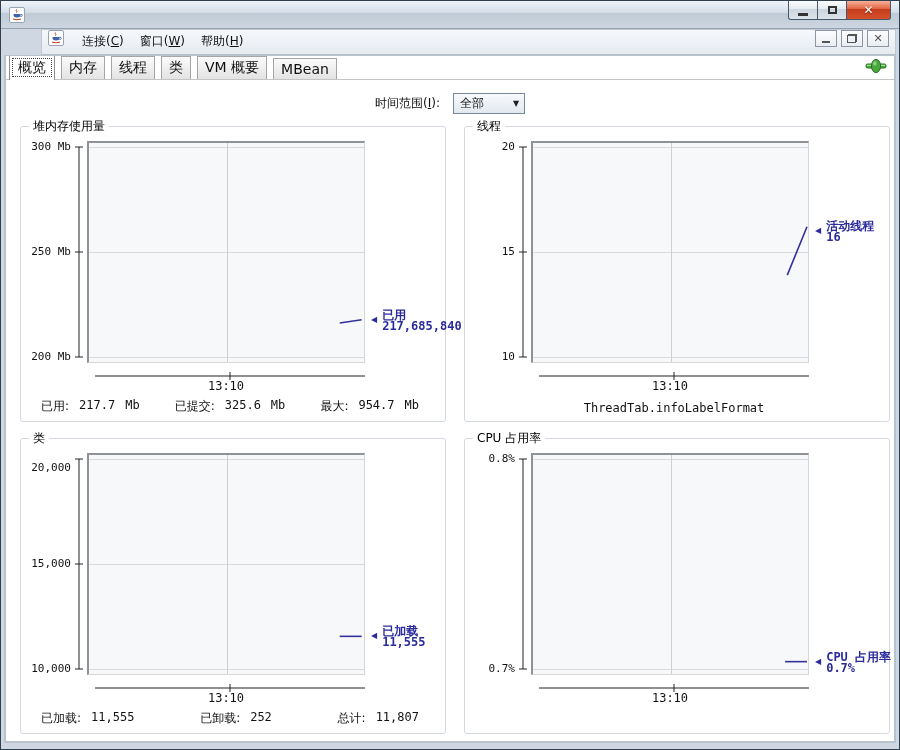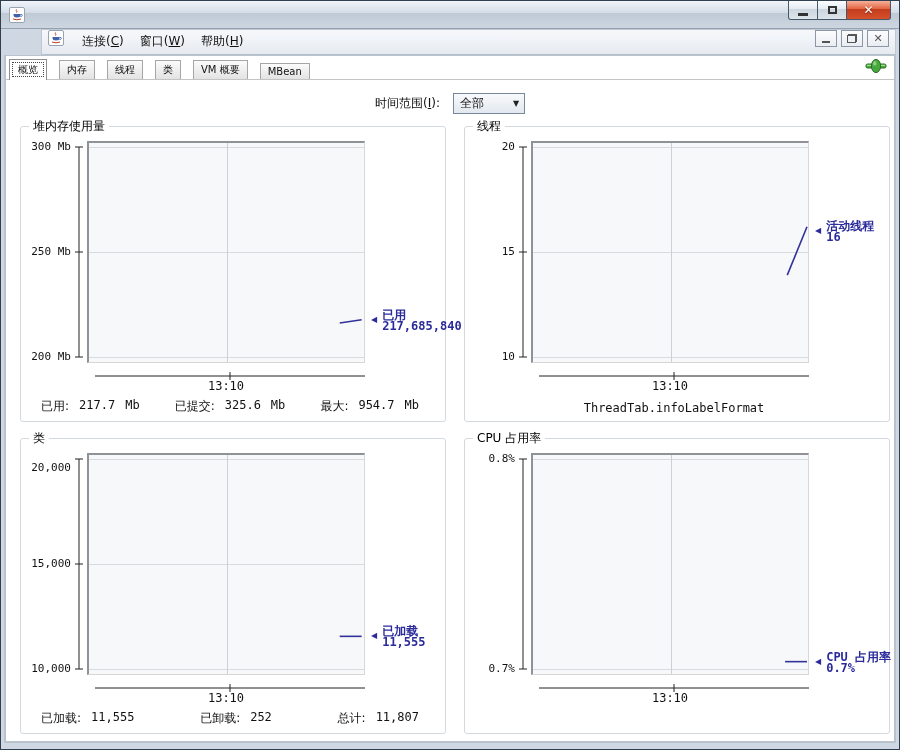--- a/index.html
+++ b/index.html
@@ -36,21 +36,21 @@
   .iglyph-min { width:8px; height:2px; background:#555; margin-top:6px; }
   .iglyph-restore { position:relative; width:10px; height:9px; }
   .iglyph-restore::before { content:""; position:absolute; top:0; right:0; width:7px; height:6px; border:1px solid #555; }
   .iglyph-restore::after { content:""; position:absolute; bottom:0; left:0; width:7px; height:6px; border:1px solid #555; background:#eef1f5; }
   .iglyph-close { font-size:11px; color:#555; line-height:1; }
 
   
   .inner-frame { flex:1; border:2px solid #b9c3ce; border-top:1px solid #b9c3ce; background:#fff; display:flex; flex-direction:column; overflow:hidden; }
 
   .tabrow { display:flex; align-items:flex-end; padding:3px 6px 0 3px; height:24px; border-bottom:1px solid #c4c4c4; background:#fff; flex:0 0 auto; }
-  .tab { border:1px solid #a6a6a6; border-bottom:none; background:linear-gradient(#fbfbfb,#e3e3e3); padding:2px 7px 2px 7px; margin-right:12px; font-size:10px; cursor:default; white-space:nowrap; }
+  .tab { border:1px solid #a6a6a6; border-bottom:none; background:linear-gradient(#fbfbfb,#e3e3e3); padding:2px 7px 2px 7px; margin-right:6px; font-size:14px; cursor:default; white-space:nowrap; }
   .tab.selected { background:#fff; padding:3px 8px 3px 8px; margin-bottom:-1px; border-color:#8f8f8f; outline:1px dotted #444; outline-offset:-4px; }
   .conn-icon { margin-left:auto; margin-bottom:2px; }
 
   
   .content { flex:1; background:#fff; position:relative; }
   .time-row { display:flex; justify-content:center; align-items:center; margin:13px 0 12px 0; gap:13px; }
   .combo { width:72px; height:21px; border:1px solid #79879a; background:linear-gradient(#f8fafc,#e2e8ef); display:flex; align-items:center; cursor:default; }
   .combo .combo-value { flex:1; padding-left:6px; }
   .combo .combo-arrow { width:16px; height:100%; display:flex; align-items:center; justify-content:center; font-size:8px; color:#222; }
 

